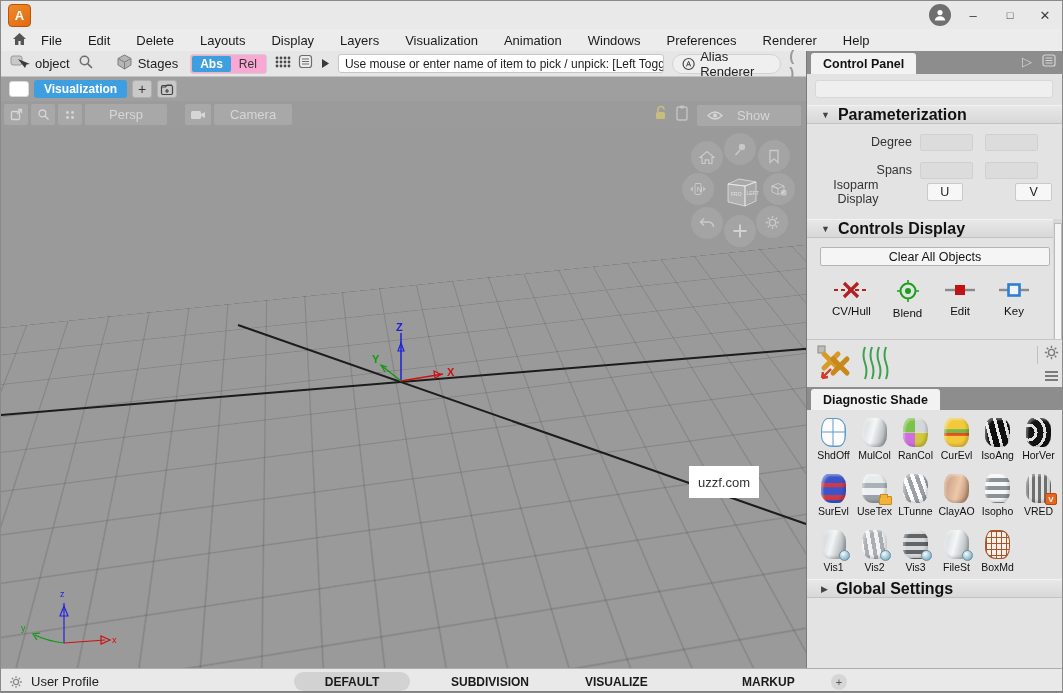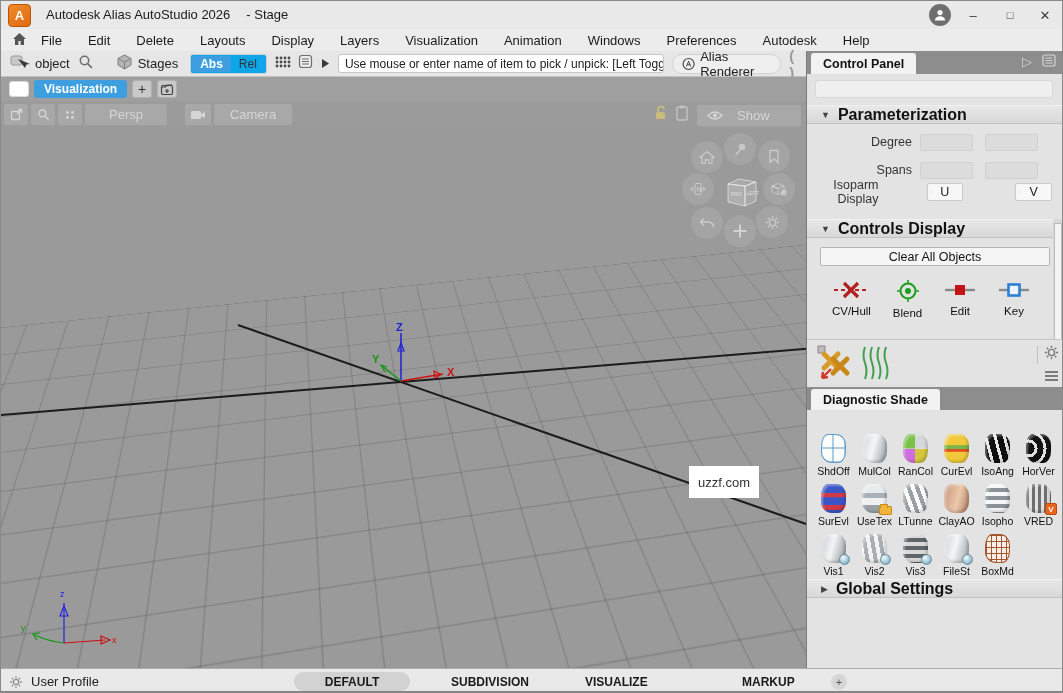--- a/index.html
+++ b/index.html
@@ -24,21 +24,21 @@
   
   .menubar{position:absolute;left:0;top:28px;width:100%;height:22px;background:#ececec;
            display:flex;align-items:center;padding-left:40px;gap:26px;}
   .menu-home{position:absolute;left:10px;top:2px;}
   .menu-item{font-size:13px;color:#1a1a1a;white-space:nowrap;}
 
   
   .toolbar{position:absolute;left:0;top:50px;width:805px;height:26px;background:#e6e6e6;
            border-bottom:1px solid #c2c2c2;display:flex;align-items:center;}
   .tb-label{font-size:13px;color:#222;}
-  .seg-wrap{display:flex;align-items:center;background:#0ea5e9;border:1px solid #d0d0d0;border-radius:3px;
+  .seg-wrap{display:flex;align-items:center;background:#f9a8d4;border:1px solid #d0d0d0;border-radius:3px;
             padding:1px;margin-left:12px;}
   .seg{font-size:12px;padding:1px 8px;border-radius:2px;}
   .seg.active{background:#3e9fe0;color:#fff;font-weight:bold;}
   .seg.idle{color:#333;}
   .prompt-field{margin-left:8px;width:388px;height:19px;background:#fff;border:1px solid #c6c6c6;border-radius:3px;
                 font-size:12px;color:#222;padding:2px 6px;white-space:nowrap;overflow:hidden;}
   .renderer-chip{margin-left:8px;height:20px;display:flex;align-items:center;gap:5px;background:#efefef;
                  border:1px solid #d2d2d2;border-radius:10px;padding:0 9px;font-size:13px;color:#222;}
   .paren-icon{margin-left:8px;font-size:15px;color:#9a9a9a;font-weight:bold;letter-spacing:2px;}
 
@@ -116,22 +116,22 @@
 
   
   .ds-toolrow{position:absolute;left:0;top:288px;width:100%;height:48px;background:#e3e3e3;
               border-top:1px solid #c6c6c6;}
   .ds-tools-right{position:absolute;right:4px;top:4px;display:flex;flex-direction:column;gap:3px;align-items:center;}
   .ds-divider{position:absolute;right:26px;top:6px;width:1px;height:18px;background:#c0c0c0;}
   .ds-tabbar{position:absolute;left:0;top:336px;width:100%;height:23px;background:#8d8d8d;}
   .ds-tab{position:absolute;left:4px;top:2px;height:21px;background:#f2f2f2;border-radius:3px 3px 0 0;
           padding:0 12px;display:flex;align-items:center;font-size:12.5px;font-weight:bold;color:#111;}
   .ds-body{position:absolute;left:0;top:359px;width:100%;height:169px;background:#e3e3e3;}
-  .ds-grid{position:absolute;left:6px;top:24px;width:246px;display:grid;grid-template-columns:repeat(6,41px);
-           }
+  .ds-grid{position:absolute;left:6px;top:8px;width:246px;display:grid;grid-template-columns:repeat(6,41px);
+           row-gap:6px;}
   .ds-item{display:flex;flex-direction:column;align-items:center;gap:2px;height:50px;}
   .ds-label{font-size:10.5px;color:#111;}
   .gs-header{top:528px;}
   .ds-rest{position:absolute;left:0;top:548px;width:100%;height:69px;background:#e3e3e3;}
 
   
   .dsic{position:relative;width:25px;height:29px;border-radius:7px 10px 8px 11px/13px 11px 12px 11px;
         box-shadow:inset -2px -2px 3px rgba(0,0,0,.18),inset 2px 2px 2px rgba(255,255,255,.35);}
   .ic-shdoff{background:#fcfcfc;border:1.5px solid #5e9bc9;box-shadow:none;
              background-image:linear-gradient(#5e9bc9 1.5px,transparent 1.5px),
@@ -180,23 +180,20 @@
            display:flex;align-items:center;justify-content:center;color:#555;font-size:11px;}
   .bottom-border{position:absolute;left:0;top:690px;width:100%;height:3px;background:#808080;}
 </style>
 </head>
 <body>
 
 <div class="app">
 
   <div class="titlebar">
     <div class="logo">A</div>
-    <div class="win-title">
-      <span>Autodesk Alias AutoStudio 2026</span><span class="win-stage">- Stage</span>
-    </div>
     <div class="avatar">
       <svg width="14" height="14" viewBox="0 0 14 14">
         <circle cx="7" cy="4.6" r="2.6" fill="#fff"></circle>
           <path d="M1.8 12.6 a5.2 4.4 0 0 1 10.4 0 z" fill="#fff"></path>
       </svg>
     </div>
     <div class="winbtn btn-min">–</div>
     <div class="winbtn btn-max">□</div>
     <div class="winbtn btn-close">✕</div>
   </div>
@@ -210,21 +207,21 @@
     <span class="menu-item">File</span>
     <span class="menu-item">Edit</span>
     <span class="menu-item">Delete</span>
     <span class="menu-item">Layouts</span>
     <span class="menu-item">Display</span>
     <span class="menu-item">Layers</span>
     <span class="menu-item">Visualization</span>
     <span class="menu-item">Animation</span>
     <span class="menu-item">Windows</span>
     <span class="menu-item">Preferences</span>
-    <span class="menu-item">Autodesk</span>
+    <span class="menu-item">Renderer</span>
     <span class="menu-item">Help</span>
   </div>
 
   <div class="toolbar">
     <span style="margin-left:8px;">
       <svg width="22" height="18" viewBox="0 0 22 18">
         <rect x="2" y="3" width="11" height="9" rx="2" fill="#c9c9c9" stroke="#9a9a9a"></rect>
         <path d="M9 6 l7 9 1.5-3.5 3.5-.5 z" fill="#3a3a3a"></path>
       </svg>
     </span>

